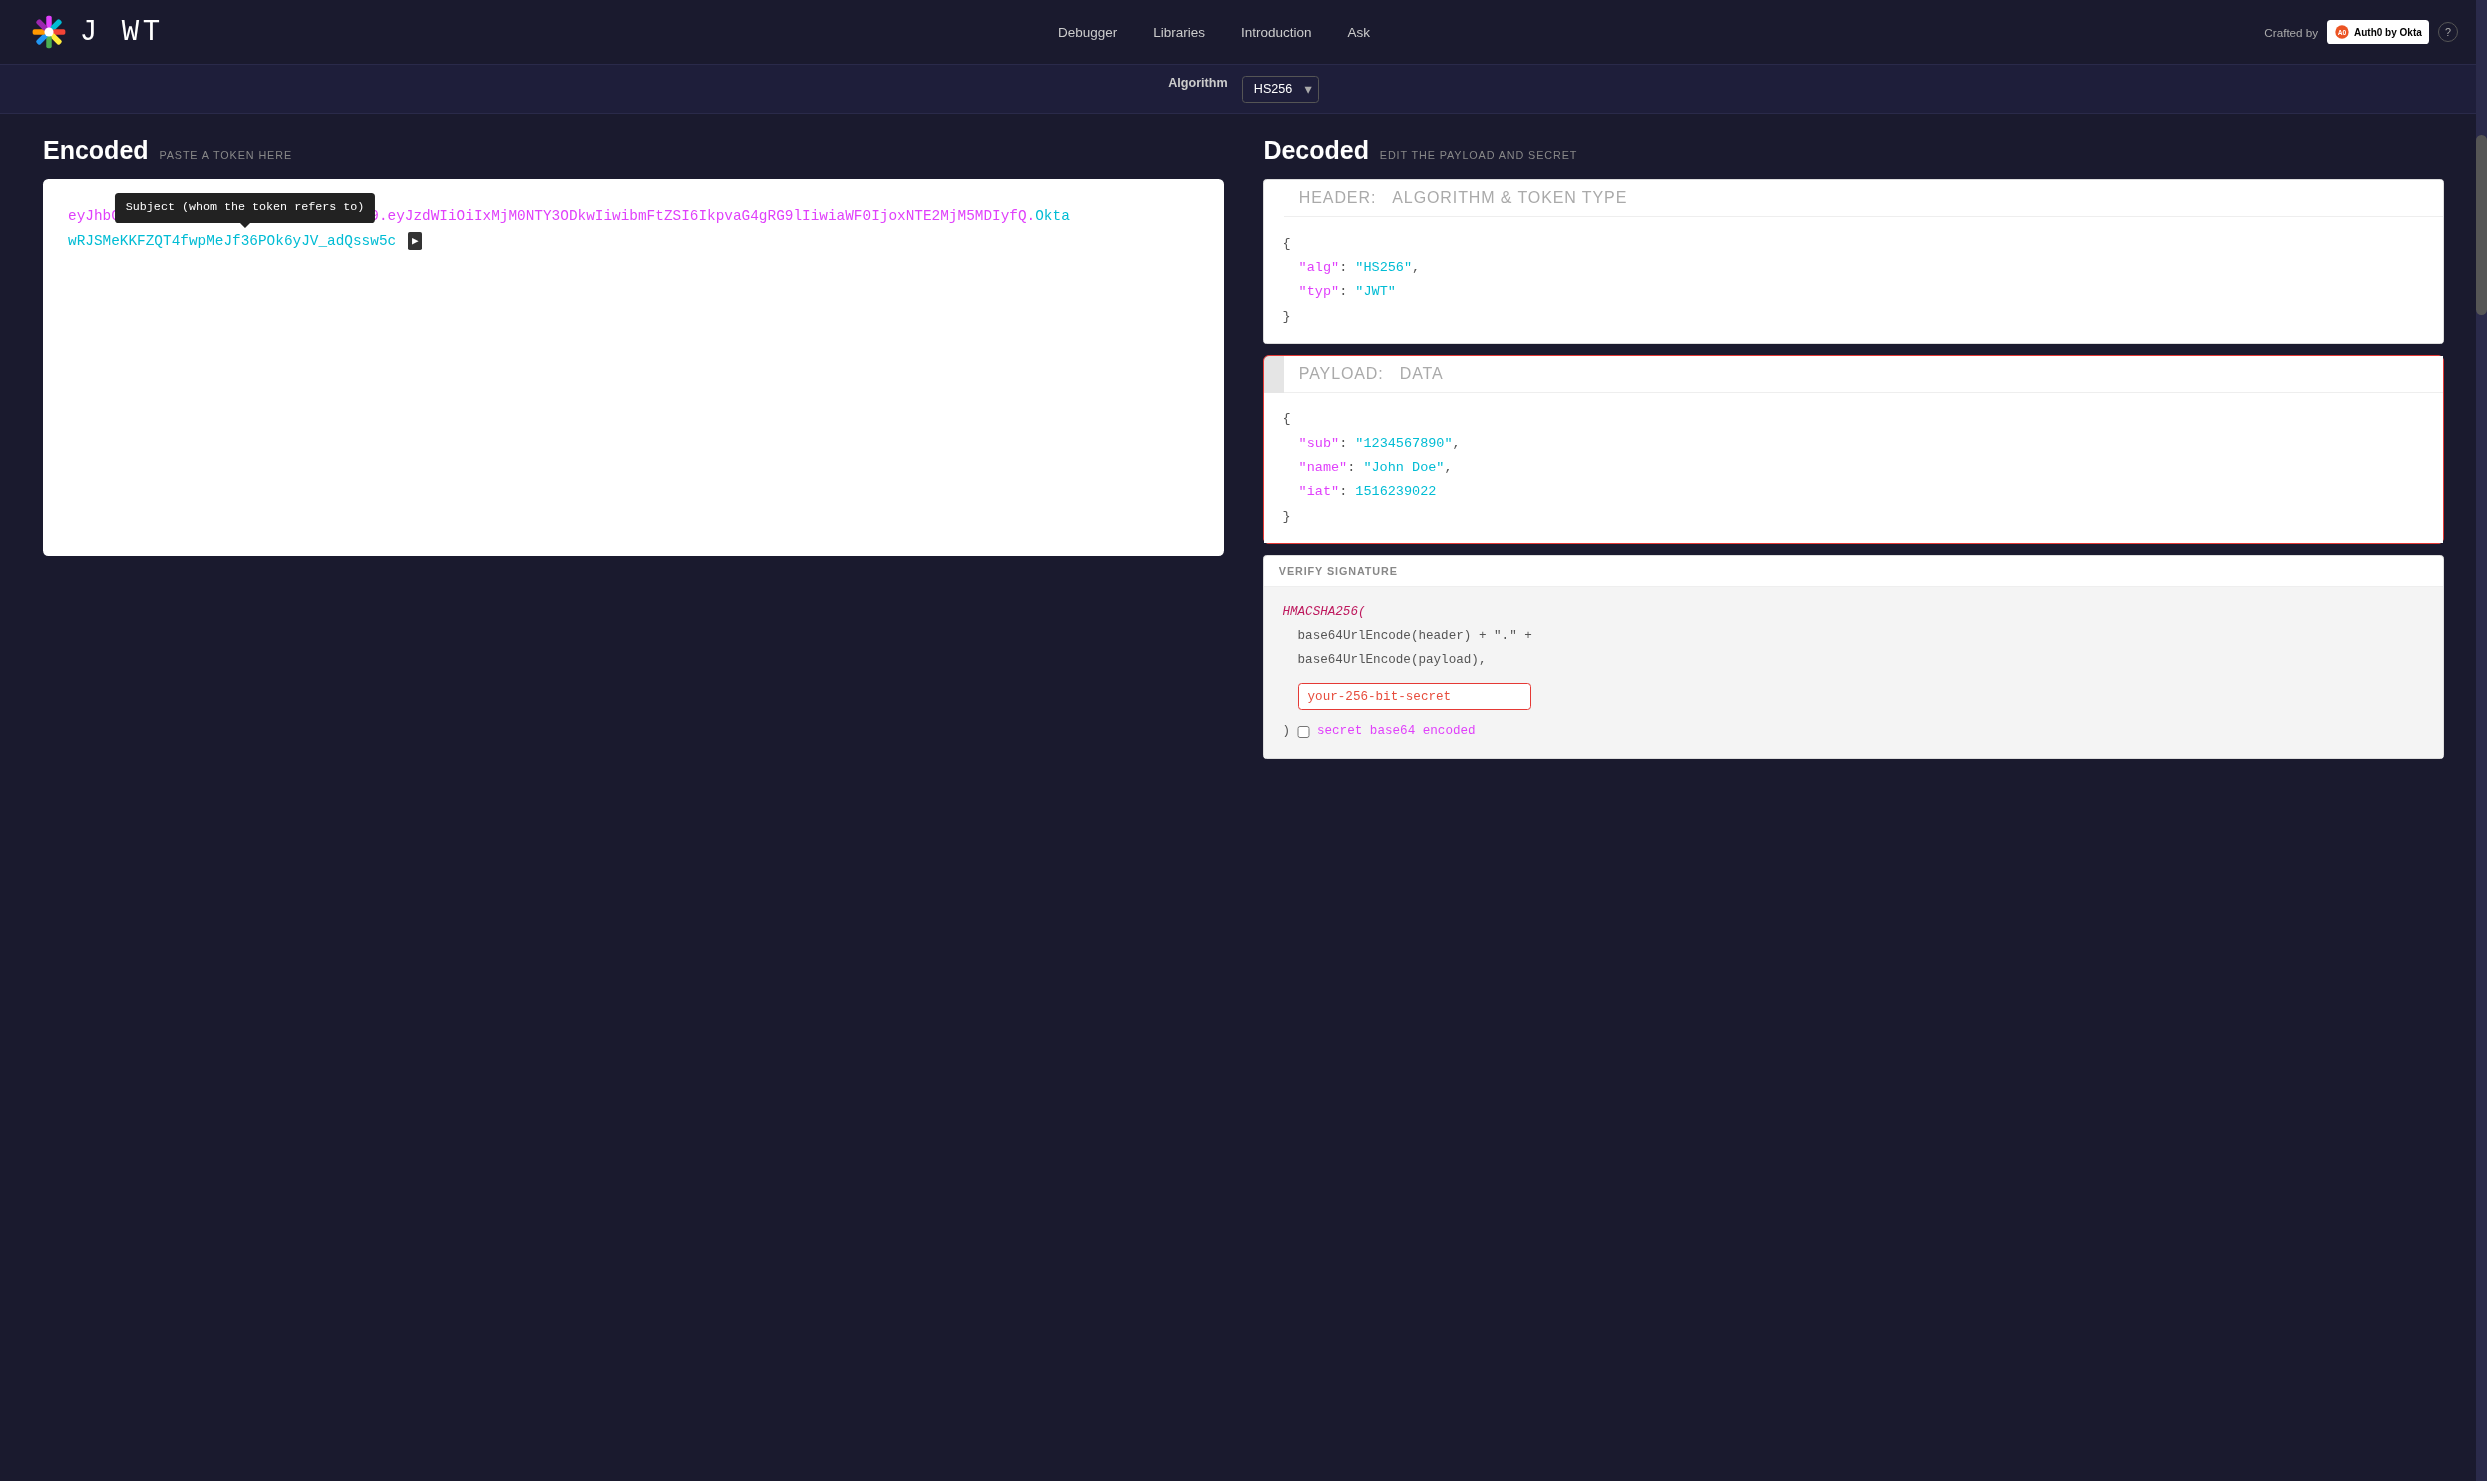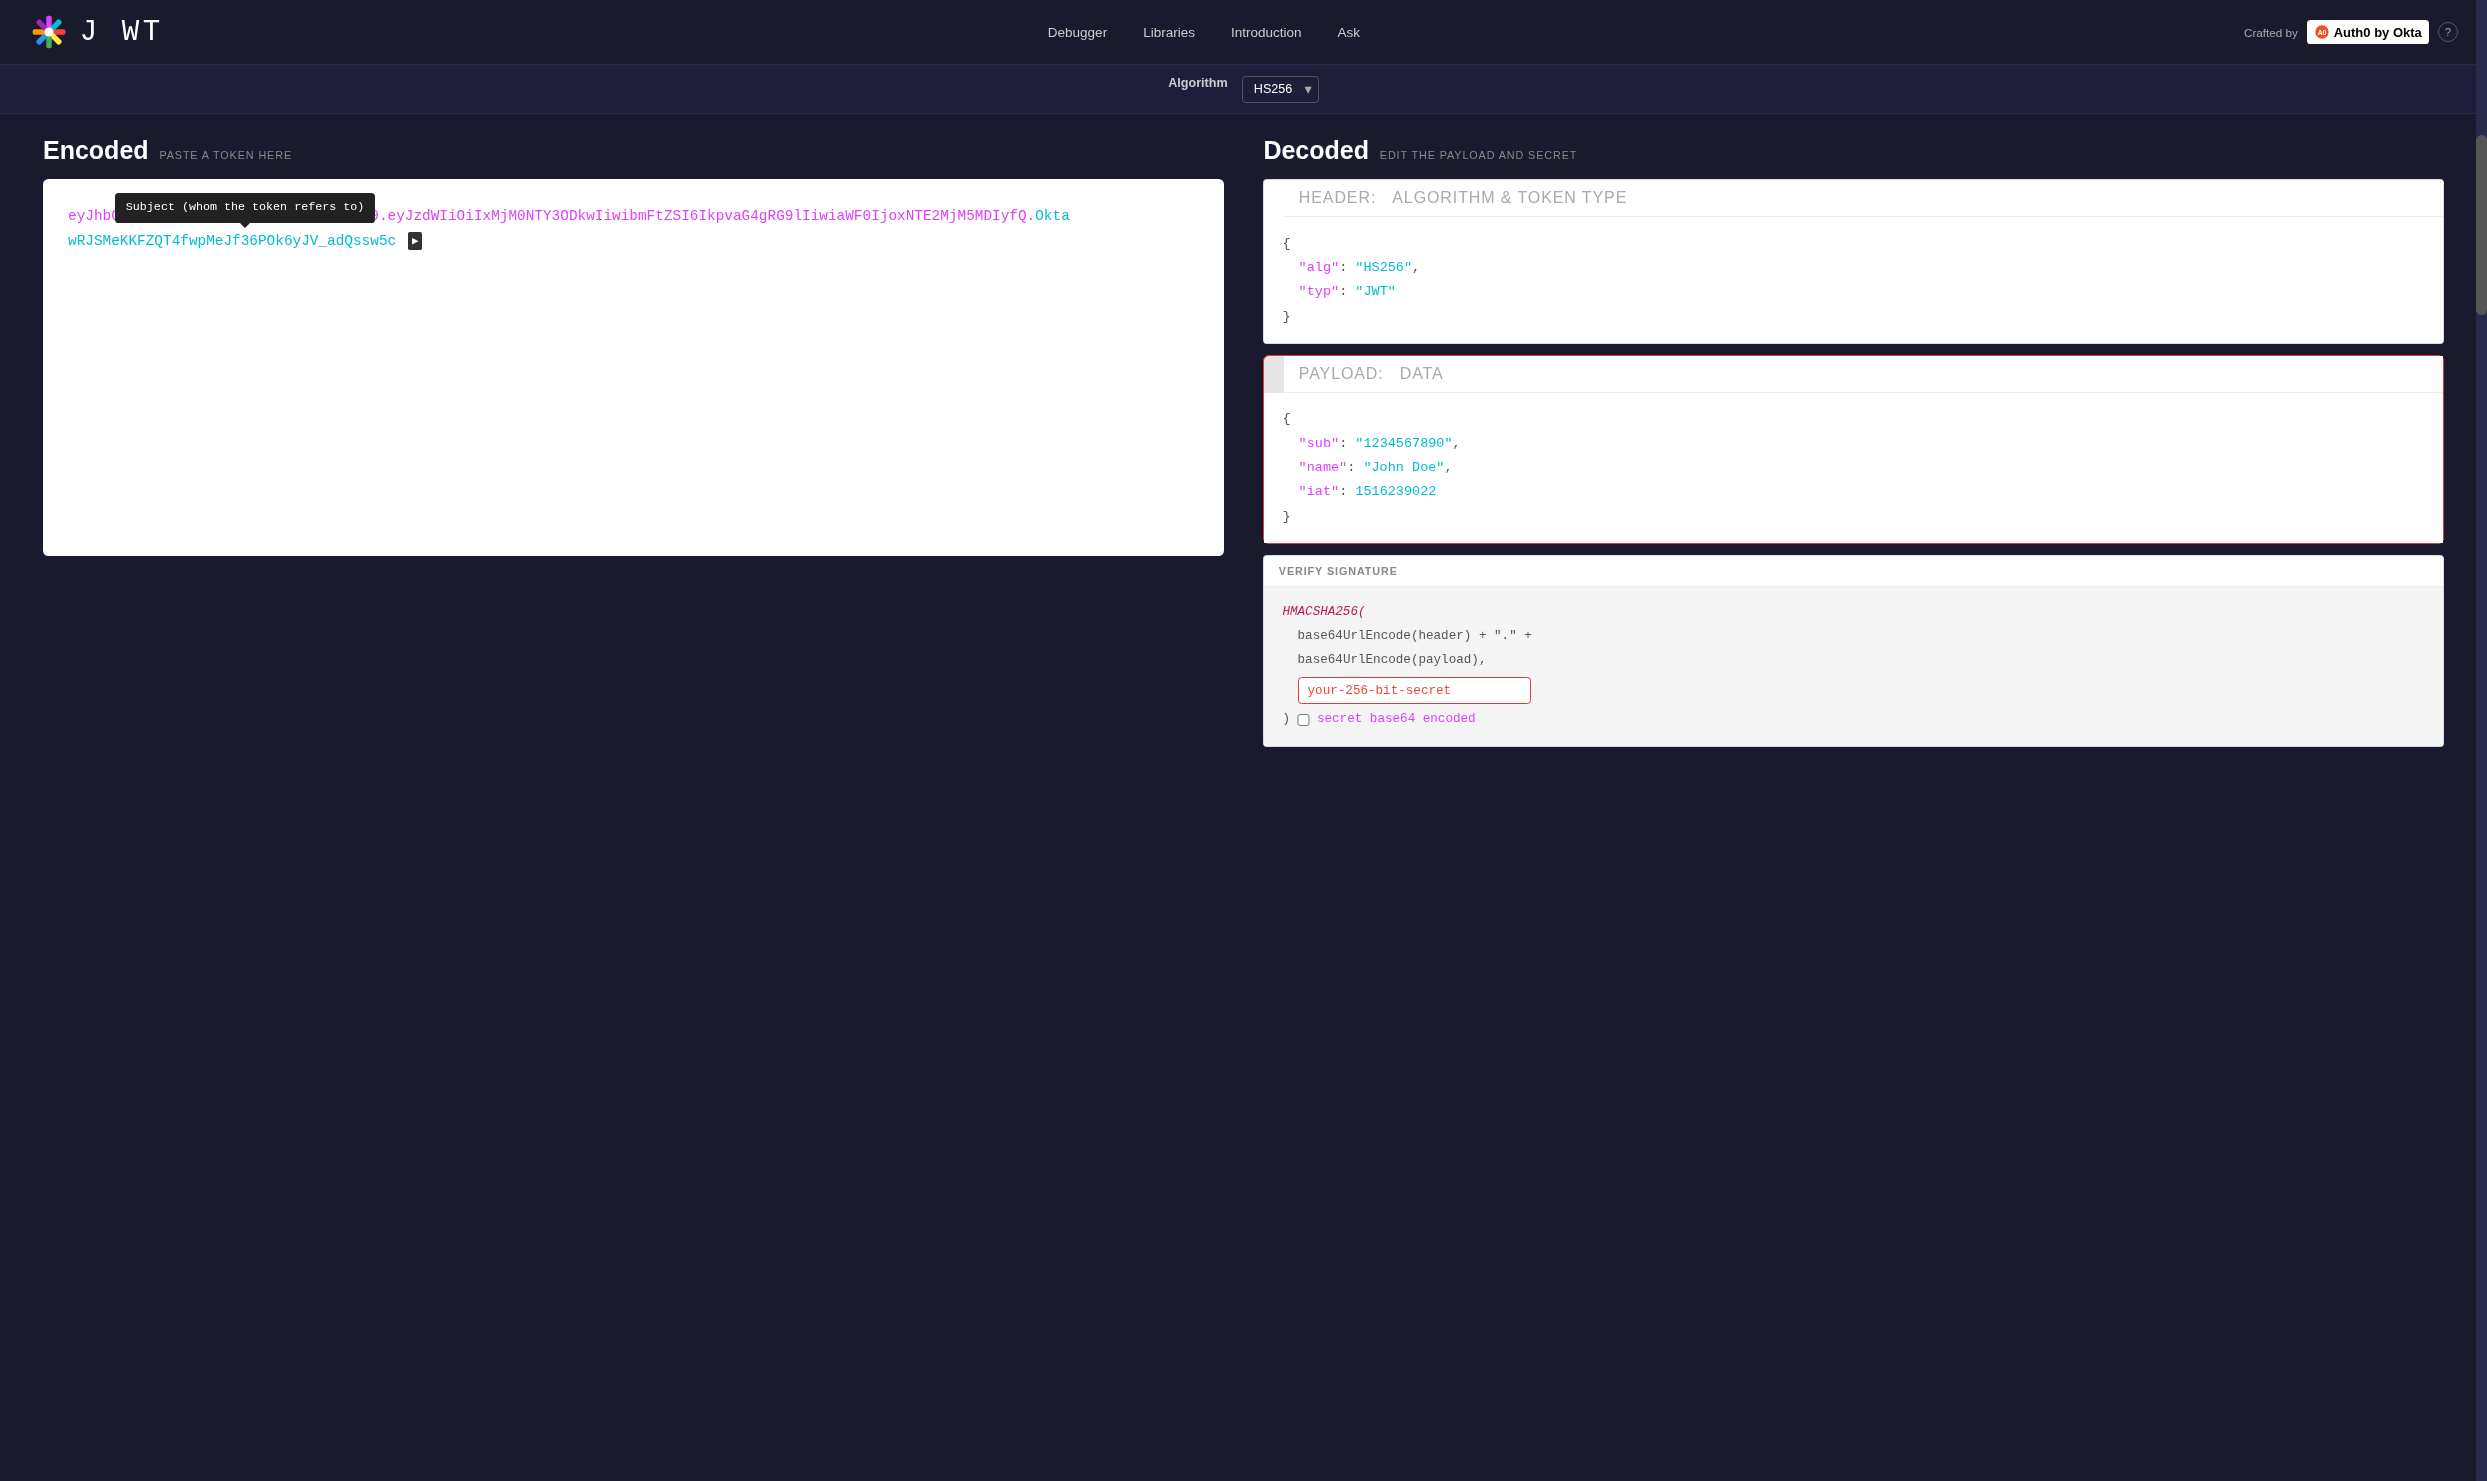--- a/index.html
+++ b/index.html
@@ -58,21 +58,21 @@
     }
     .auth0-logo {
       background: #fff;
       border-radius: 3.6px;
       padding: 3.6px 7.2px;
       display: flex;
       align-items: center;
       gap: 3.6px;
     }
     .auth0-logo-text {
-      font-size: 13px;
+      font-size: 10px;
       font-weight: bold;
       color: #000;
     }
     .help-circle {
       width: 20px;
       height: 20px;
       border-radius: 50%;
       border: 1.8px solid #555;
       display: flex;
       align-items: center;
@@ -261,21 +261,21 @@
     .verify-content {
       padding: 14.4px 18px;
       font-family: 'Courier New', monospace;
       font-size: 12.6px;
       line-height: 1.9;
       background: #f4f4f4;
     }
     .verify-fn { color: #be185d; font-style: italic; }
     .verify-text { color: #555; }
     .secret-input-row {
-      margin: 4px 0;
+      margin: 10px 0;
     }
     .secret-input {
       font-family: 'Courier New', monospace;
       font-size: 12.6px;
       color: #e74c3c;
       border: 1.8px solid #e53935;
       border-radius: 3.6px;
       padding: 5.4px 9px;
       width: 233px;
       background: #fff;

